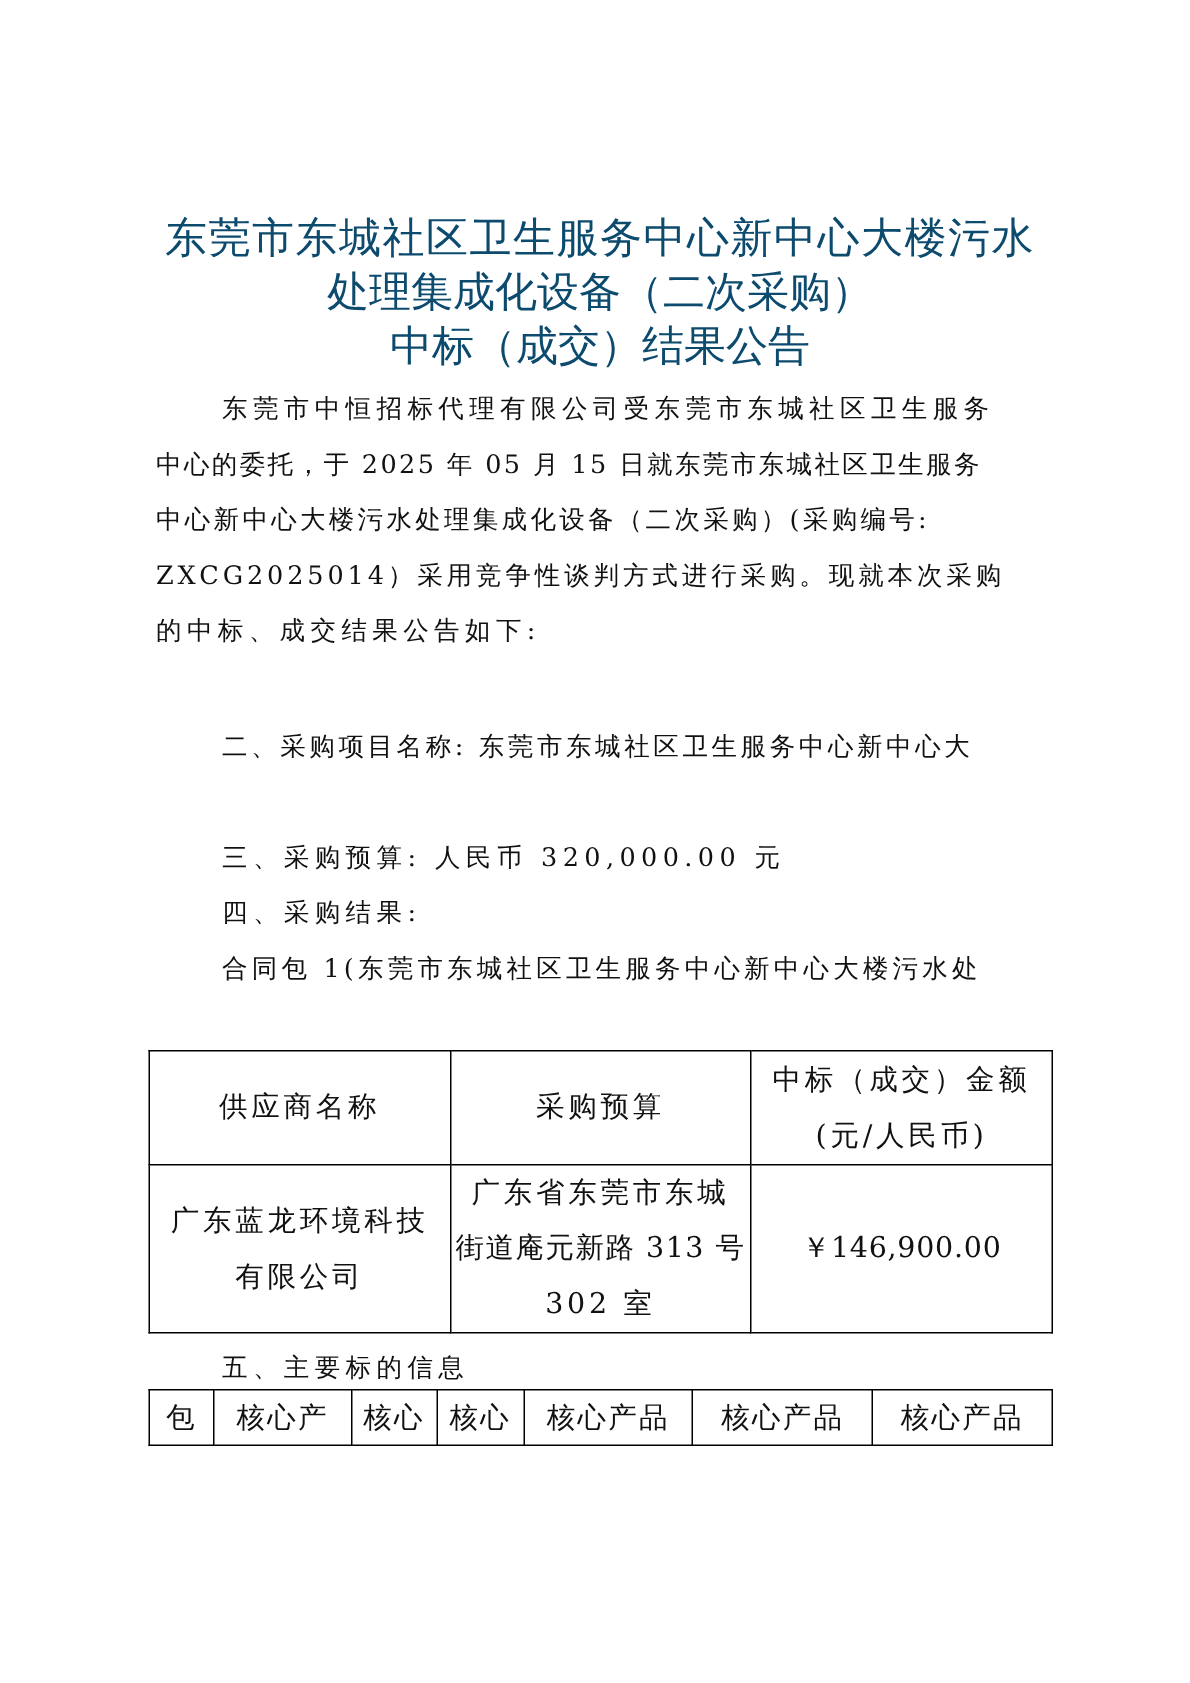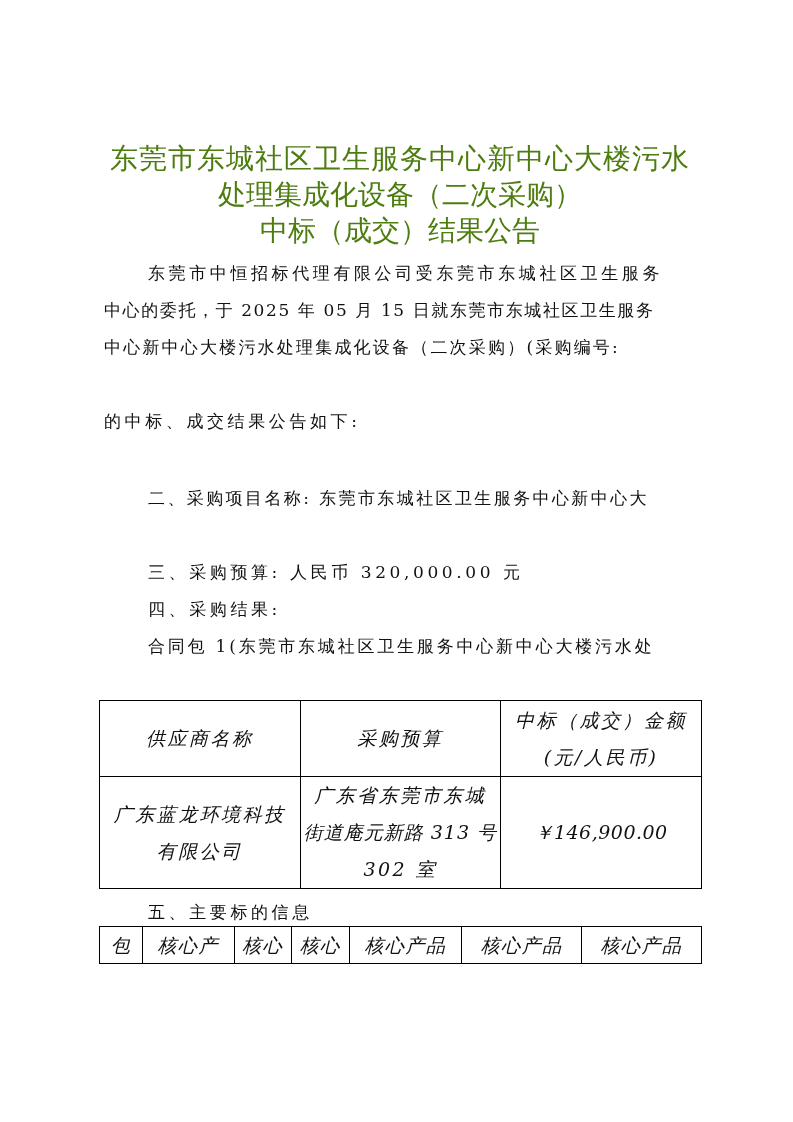--- a/index.html
+++ b/index.html
@@ -1,47 +1,48 @@
 <!DOCTYPE html>
 <html><head>
 <meta charset="utf-8">
 <style>
   html, body { margin: 0; padding: 0; background: #ffffff; }
   body { width: 793px; height: 1122px; position: relative; overflow: hidden;
          font-family: "DejaVu Serif", "Liberation Serif", serif; color: #111; }
   .page { position: absolute; left: 0; top: 0; width: 793px; height: 1122px; }
   .title { position: absolute; left: 100px; width: 600px; text-align: center;
            font-family: "DejaVu Sans", "Liberation Sans", sans-serif;
-           font-size: 28px; line-height: 36px; color: #4d7c0f; white-space: nowrap; }
+           font-size: 28px; line-height: 36px; color: #0c4a6e; white-space: nowrap; }
   .t1 { top: 141px; letter-spacing: 1px; }
   .t2 { top: 177px; }
   .t3 { top: 213px; }
   .para { position: absolute; left: 104px; width: 592px; font-size: 17px;
           line-height: 37px; white-space: nowrap; letter-spacing: 3.6px; }
   .ind { padding-left: 44px; }
   table { position: absolute; border-collapse: collapse; font-size: 19px;
-          font-family: "DejaVu Serif", "Liberation Serif", serif; font-style: italic; }
+          font-family: "DejaVu Serif", "Liberation Serif", serif; }
   td { border: 1.5px solid #000; text-align: center; vertical-align: middle;
        padding: 0; line-height: 37px; letter-spacing: 2.5px; }
   .tbl1 { left: 99px; top: 700px; width: 603px; }
   .tbl2 { left: 99px; top: 926px; width: 603px; }
   .tbl2 td { height: 36px; line-height: 36px; letter-spacing: 1.5px; }
 </style>
 </head>
 <body>
 
 <div class="page">
 
   <div class="title t1">东莞市东城社区卫生服务中心新中心大楼污水</div>
   <div class="title t2">处理集成化设备（二次采购）</div>
   <div class="title t3">中标（成交）结果公告</div>
 
   <div class="para ind" style="top:255px">东莞市中恒招标代理有限公司受东莞市东城社区卫生服务</div>
   <div class="para" style="top:292px; letter-spacing:1.6px">中心的委托，于 2025 年 05 月 15 日就东莞市东城社区卫生服务</div>
   <div class="para" style="top:329px; letter-spacing:2.2px">中心新中心大楼污水处理集成化设备（二次采购）(采购编号:</div>
+  <div class="para" style="top:366px; letter-spacing:2.6px">ZXCG2025014）采用竞争性谈判方式进行采购。现就本次采购</div>
   <div class="para" style="top:403px">的中标、成交结果公告如下:</div>
 
   <div class="para ind" style="top:480px; letter-spacing:2.4px">二、采购项目名称: 东莞市东城社区卫生服务中心新中心大</div>
   <div class="para ind" style="top:554px">三、采购预算: 人民币 320,000.00 元</div>
   <div class="para ind" style="top:591px">四、采购结果:</div>
   <div class="para ind" style="top:628px; letter-spacing:2.8px">合同包 1(东莞市东城社区卫生服务中心新中心大楼污水处</div>
 
   <table class="tbl1">
     <colgroup>
       <col style="width:201px">

